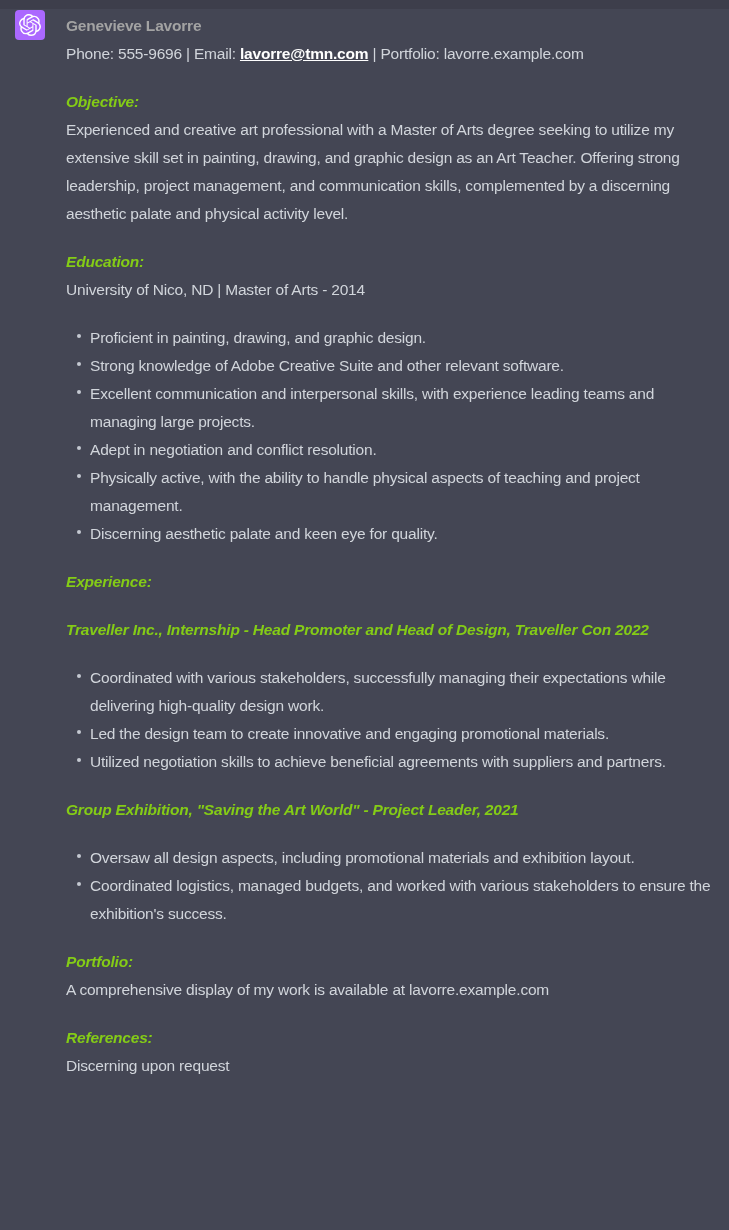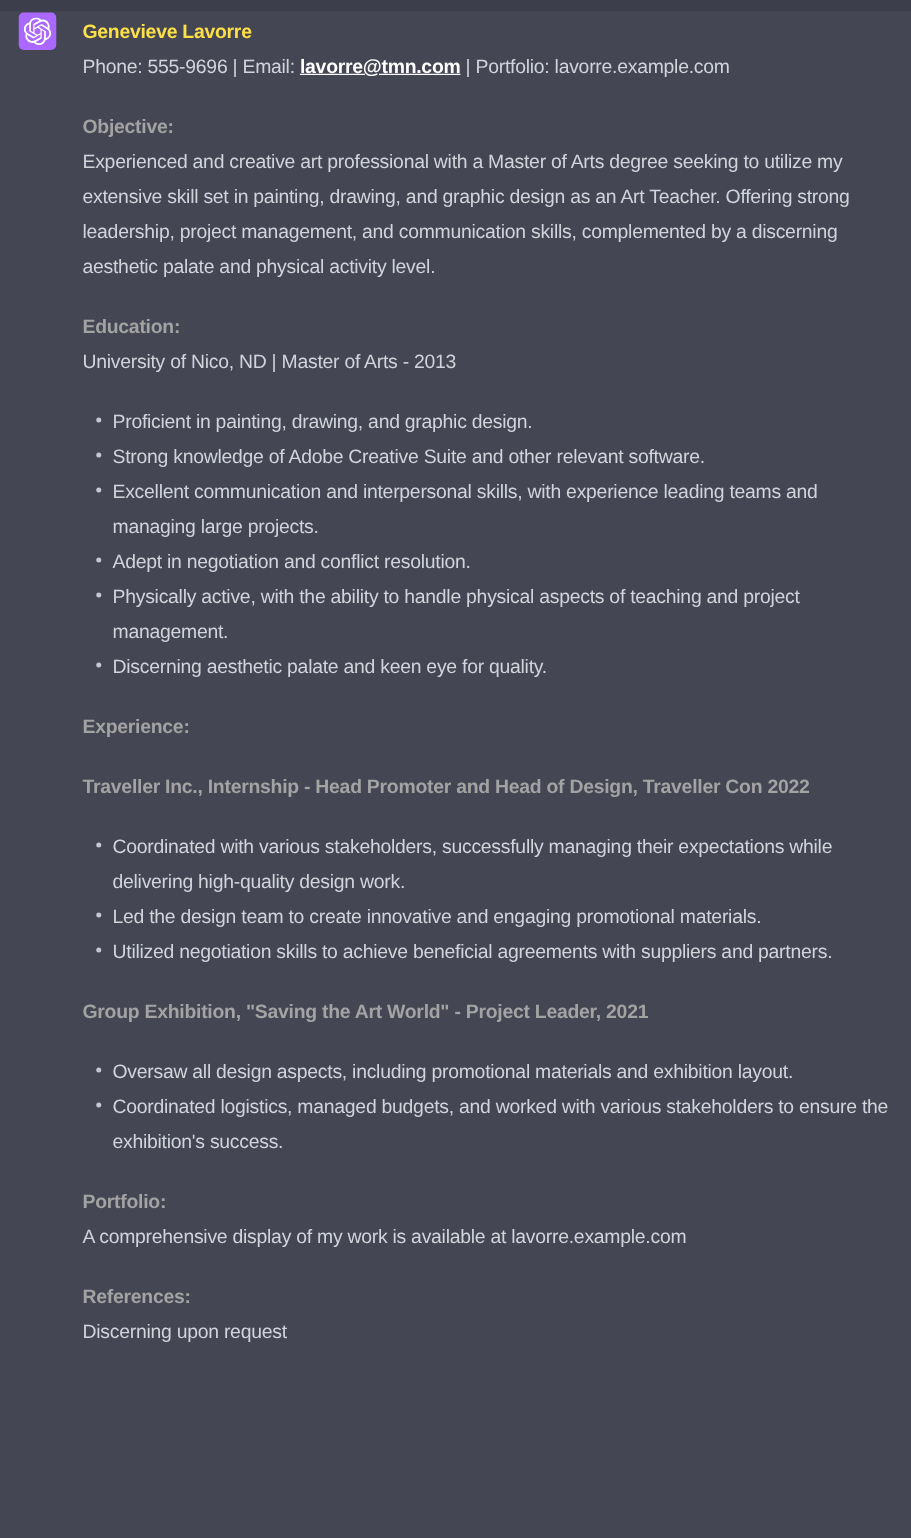--- a/index.html
+++ b/index.html
@@ -38,34 +38,35 @@
   .avatar svg { width: 22px; height: 22px; }
   .message {
     padding: 3px 12px 20px 66px;
     color: #D1D5DB;
     font-size: 15.5px;
     line-height: 28px;
     letter-spacing: -0.2px;
   }
   .sender-name {
     font-weight: bold;
-    color: #fde047;
+    color: #a3a3a3;
   }
   .contact-line { margin-bottom: 20px; }
   .email-link {
     color: #FFFFFF;
     font-weight: bold;
     text-decoration: underline;
     cursor: pointer;
     text-align: right;
   }
   .block { margin-bottom: 20px; }
   .section-heading, .job-title {
     font-weight: bold;
-    color: #a3a3a3;
+    color: #84cc16;
+    font-style: italic;
   }
   ul.bullets {
     margin: 20px 0 0 0;
     padding-left: 24px;
     list-style: none;
   }
   ul.bullets li {
     position: relative;
     line-height: 28px;
   }
@@ -100,21 +101,21 @@
 
     <div class="contact-line"><span>Phone: 555-9696 | Email: </span><span class="email-link">lavorre@tmn.com</span><span> | Portfolio: lavorre.example.com</span></div>
 
     <div class="block">
       <div class="section-heading">Objective:</div>
       <div>Experienced and creative art professional with a Master of Arts degree seeking to utilize my extensive skill set in painting, drawing, and graphic design as an Art Teacher. Offering strong leadership, project management, and communication skills, complemented by a discerning aesthetic palate and physical activity level.</div>
     </div>
 
     <div class="block">
       <div class="section-heading">Education:</div>
-      <div>University of Nico, ND | Master of Arts - 2013</div>
+      <div>University of Nico, ND | Master of Arts - 2014</div>
     </div>
 
     <div class="block">
       <ul class="bullets">
         <li>Proficient in painting, drawing, and graphic design.</li>
         <li>Strong knowledge of Adobe Creative Suite and other relevant software.</li>
         <li>Excellent communication and interpersonal skills, with experience leading teams and managing large projects.</li>
         <li>Adept in negotiation and conflict resolution.</li>
         <li>Physically active, with the ability to handle physical aspects of teaching and project management.</li>
         <li>Discerning aesthetic palate and keen eye for quality.</li>

